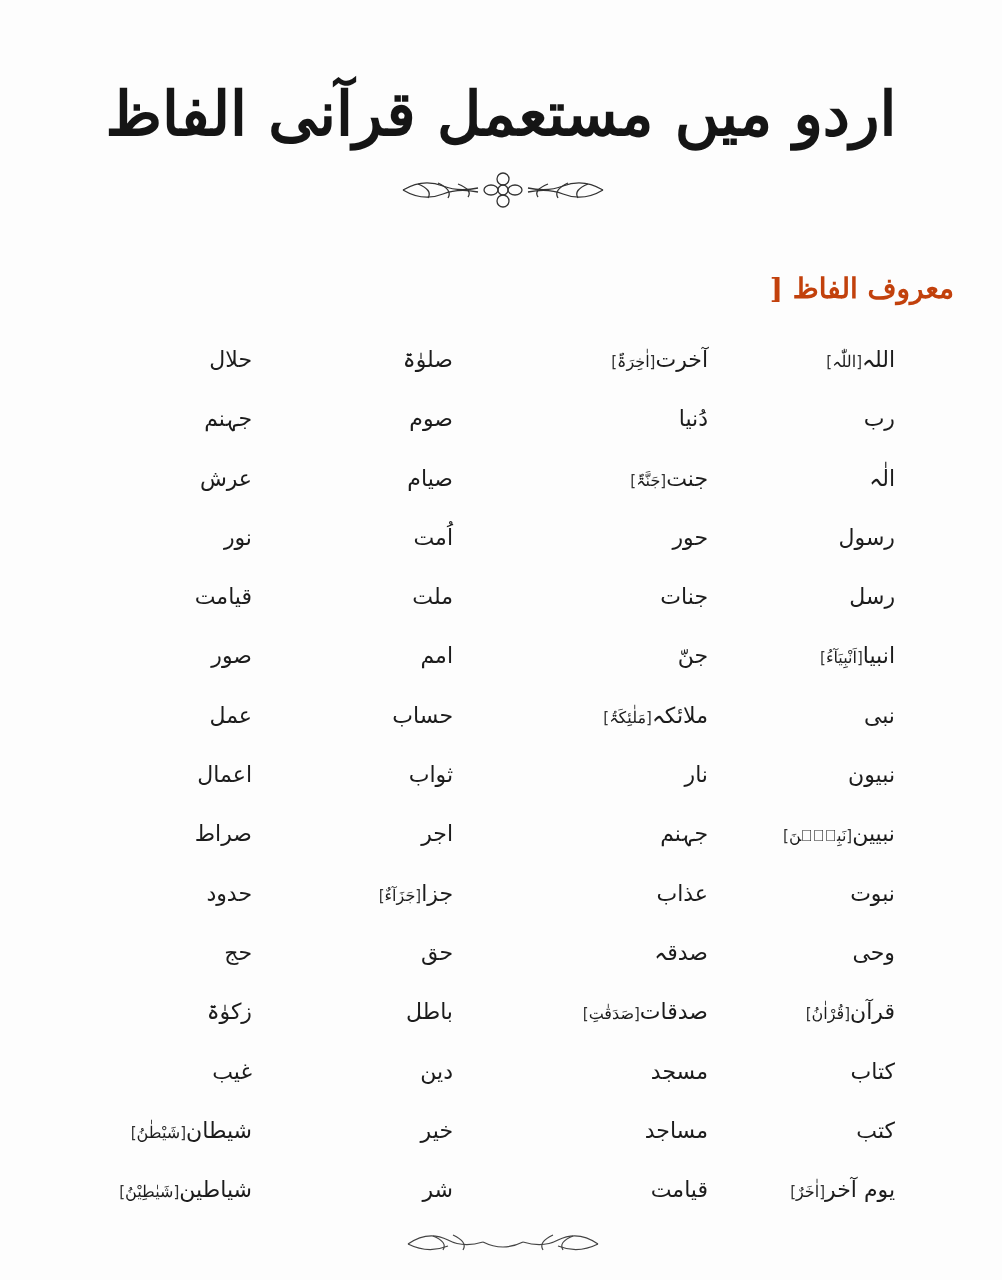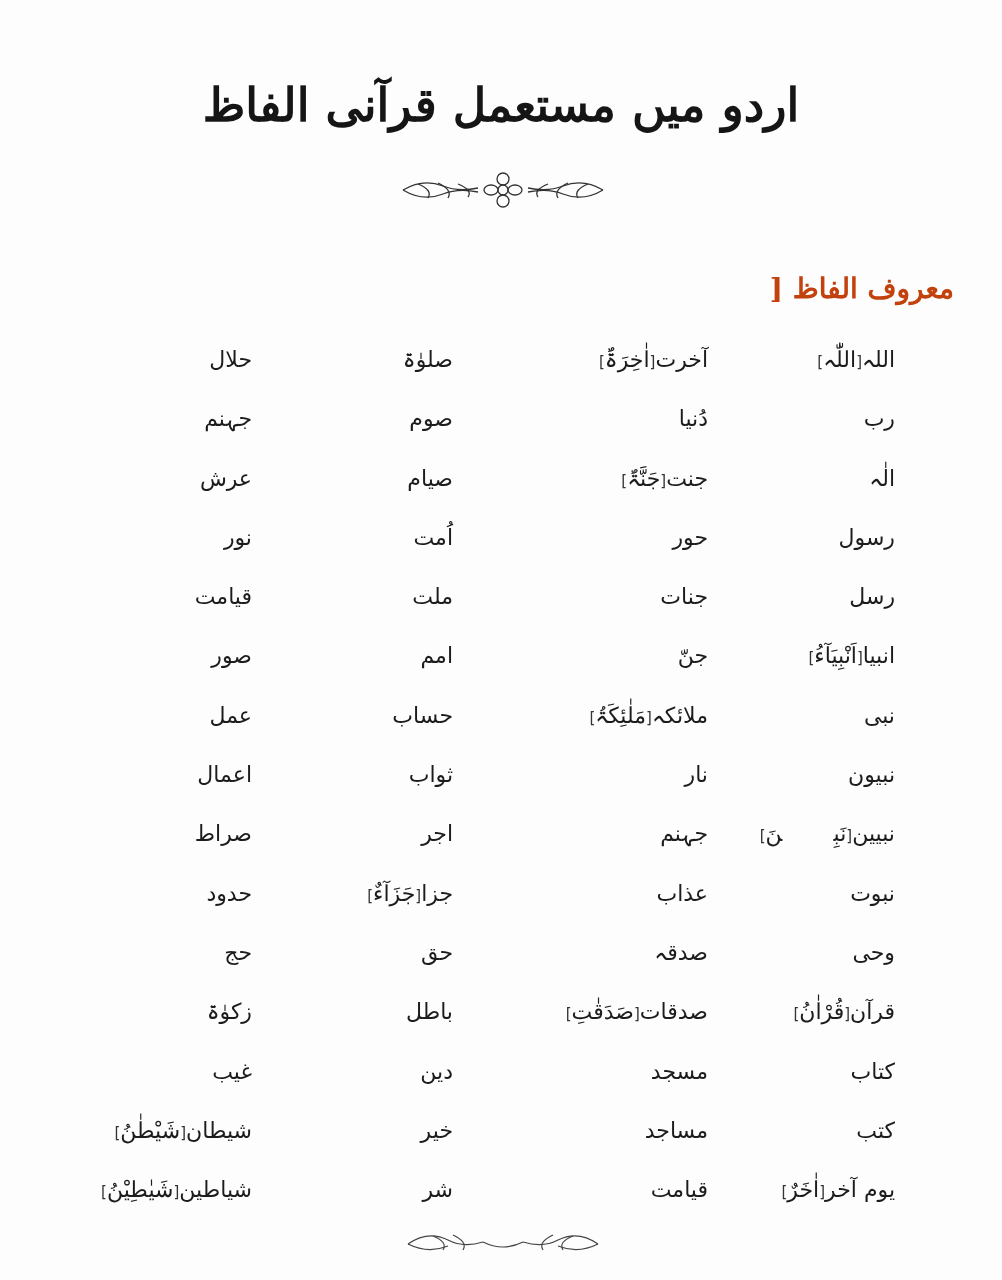--- a/index.html
+++ b/index.html
@@ -1,34 +1,34 @@
 <!DOCTYPE html>
 <html><head>
   <meta charset="utf-8">
   <style>
     html, body { margin: 0; padding: 0; background: #ffffff; }
     body { width: 1002px; height: 1280px; position: relative; overflow: hidden;
            font-family: "DejaVu Sans", sans-serif; color: #1a1a1a; }
     .page { position: absolute; inset: 0; background: #fdfdfd; }
     .title { position: absolute; top: 78px; left: 0; width: 1002px; text-align: center;
-             direction: rtl; font-family: "DejaVu Serif", serif; font-size: 46px;
+             direction: rtl; font-family: "DejaVu Serif", serif; font-size: 61px;
              font-weight: bold; letter-spacing: 1px; color: #151515; }
     .ornament-top { position: absolute; top: 170px; left: 398px; width: 210px; height: 40px; }
     .section-heading { position: absolute; top: 272px; right: 48px; direction: rtl;
              font-family: "DejaVu Serif", serif; font-size: 28px; font-weight: bold; color: #c2410c; }
     .grid { position: absolute; top: 336px; left: 0; width: 1002px; }
     .row { position: relative; height: 59.3px; }
     .cell { position: absolute; top: 4px; direction: rtl; text-align: left;
             font-family: "DejaVu Sans", sans-serif; font-size: 22px; line-height: 40px;
             color: #1c1c1c; white-space: nowrap; }
     .c1 { right: 107px; }
     .c2 { right: 294px; }
     .c3 { right: 549px; }
     .c4 { right: 750px; }
-    .cell .arabic { font-family: Liberation Serif, serif; font-size: 22px; }
+    .cell .arabic { font-family: Liberation Sans, sans-serif; font-size: 16px; }
     .cell .br { font-size: 15px; color: #333; }
     .footer { position: absolute; top: 1218px; left: 398px; width: 210px; height: 44px; }
     .page-number { position: absolute; top: 1212px; left: 0; width: 1002px; text-align: center;
                    font-family: "Liberation Sans", sans-serif; font-size: 24px; color: #222; }
   </style>
 </head>
 <body>
 
 <div class="page">
 

